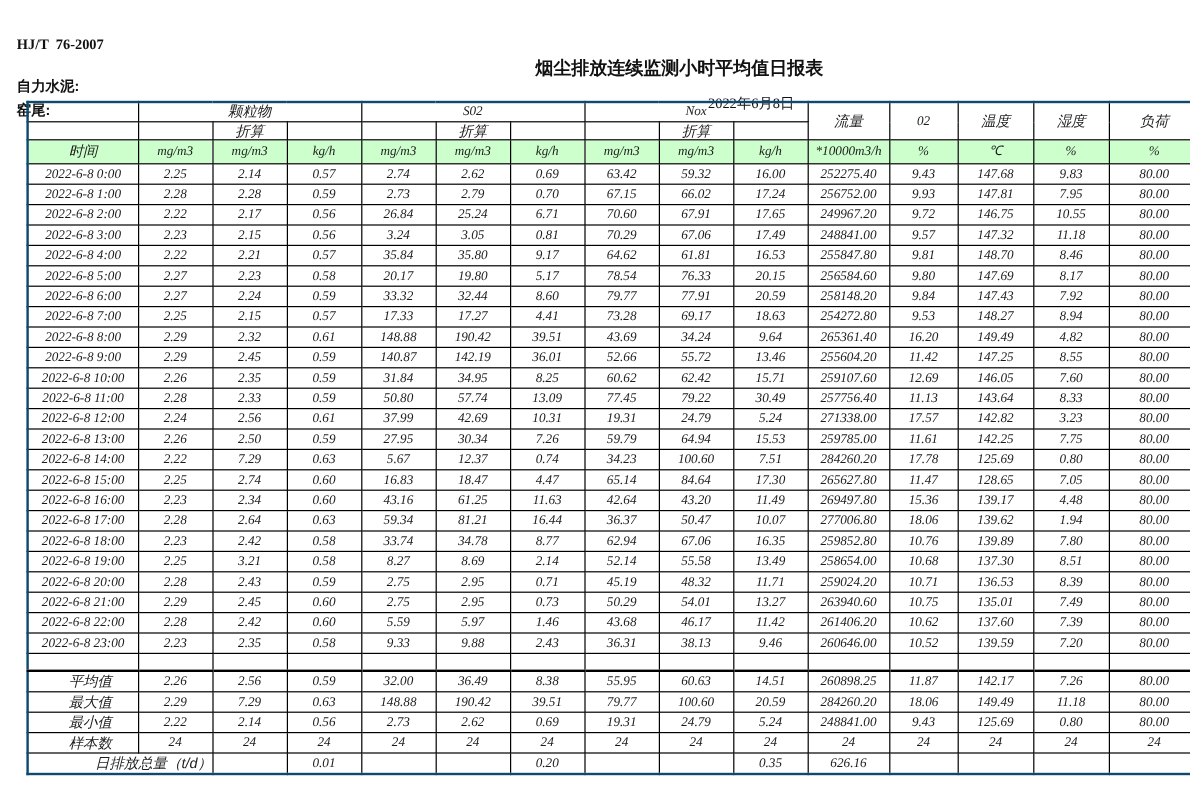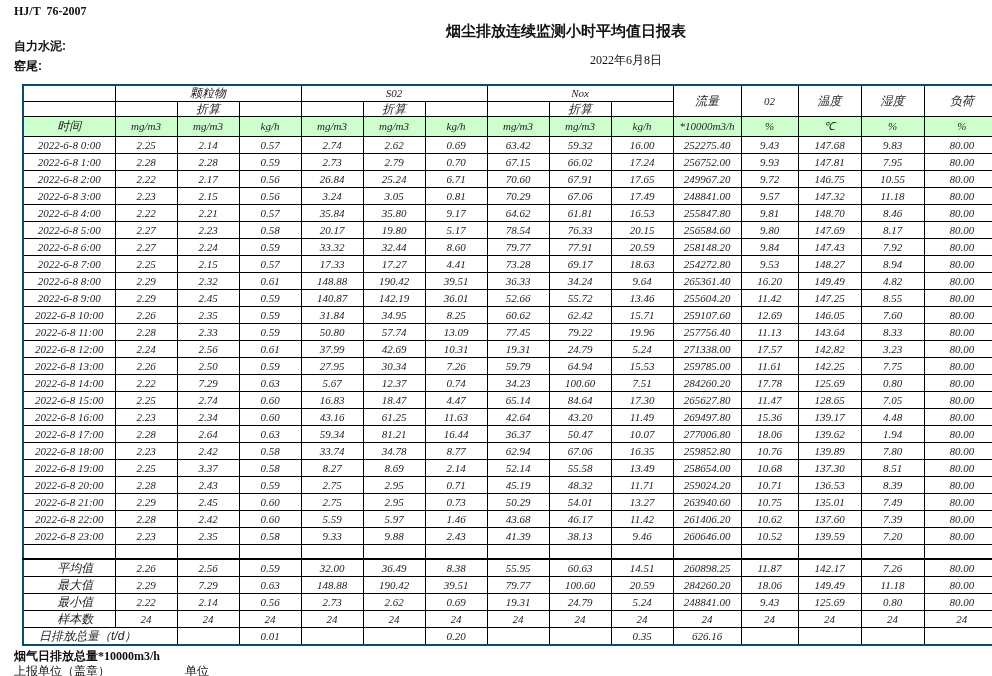--- a/index.html
+++ b/index.html
@@ -1,21 +1,21 @@
 <!DOCTYPE html>
 <html><head>
 <meta charset="utf-8">
 <style>
   html,body{margin:0;padding:0;}
   body{
     width:992px;height:676px;position:relative;overflow:hidden;
     background:#ffffff;color:#111;
     font-family:"Liberation Sans",sans-serif;
   }
-  .abs{position:absolute;white-space:pre;}
+  .abs{position:absolute;white-space:pre;margin-top:26px;}
   #std{left:14px;top:4px;font-size:12px;font-weight:bold;font-family:"Liberation Serif",serif;}
   #title{left:0;top:22px;width:992px;text-align:center;font-size:15px;font-weight:bold;transform:translateX(70px);}
   #company{left:14px;top:38px;font-size:12px;font-weight:bold;}
   #kiln{left:14px;top:58px;font-size:12px;font-weight:bold;}
   #date{left:590px;top:52px;font-size:12px;font-family:"Liberation Serif",serif;text-align:center;}
   #note{left:14px;top:648px;font-size:12px;font-family:"Liberation Serif",serif;font-weight:bold;}
   #report-unit{left:14px;top:663px;font-size:12px;}
   #unit-word{left:185px;top:663px;font-size:12px;}
 
   table.doc{
@@ -27,21 +27,21 @@
   .doc td{
     border:1px solid #000;padding:0;text-align:center;
     height:16px;line-height:16px;overflow:hidden;white-space:nowrap;
   }
   .doc tr.h1 td{height:15px;line-height:15px;}
   .doc tr.h2 td{height:14px;line-height:14px;}
   .doc tr.h3 td{height:19px;line-height:19px;background:#ccffcc;}
   .cjk{font-family:"Liberation Sans",sans-serif;font-size:12px;}
   .doc tr.spacer-row td{height:13px;}
   .doc tr.sum-first td{border-top:2px solid #000;}
-  .doc td.lbl-left{text-align:left;padding-left:15px;font-family:"Liberation Sans",sans-serif;font-size:12px;}
+  .doc td.lbl-left{text-align:right;padding-left:15px;font-family:"Liberation Sans",sans-serif;font-size:12px;}
   .doc td.sum-label{font-family:"Liberation Sans",sans-serif;font-size:12px;padding-left:12px;}
   col.c-time{width:92px;}
   col.c-d{width:62px;}
   col.c-flow{width:68px;}
   col.c-o2{width:57px;}
   col.c-temp{width:63px;}
   col.c-hum{width:63px;}
   col.c-load{width:76px;}
 </style>
 </head>
@@ -251,21 +251,21 @@
         <td>80.00</td>
       </tr>
       <tr>
         <td>2022-6-8 8:00</td>
         <td>2.29</td>
         <td>2.32</td>
         <td>0.61</td>
         <td>148.88</td>
         <td>190.42</td>
         <td>39.51</td>
-        <td>36.33</td>
+        <td>43.69</td>
         <td>34.24</td>
         <td>9.64</td>
         <td>265361.40</td>
         <td>16.20</td>
         <td>149.49</td>
         <td>4.82</td>
         <td>80.00</td>
       </tr>
       <tr>
         <td>2022-6-8 9:00</td>
@@ -304,21 +304,21 @@
       <tr>
         <td>2022-6-8 11:00</td>
         <td>2.28</td>
         <td>2.33</td>
         <td>0.59</td>
         <td>50.80</td>
         <td>57.74</td>
         <td>13.09</td>
         <td>77.45</td>
         <td>79.22</td>
-        <td>19.96</td>
+        <td>30.49</td>
         <td>257756.40</td>
         <td>11.13</td>
         <td>143.64</td>
         <td>8.33</td>
         <td>80.00</td>
       </tr>
       <tr>
         <td>2022-6-8 12:00</td>
         <td>2.24</td>
         <td>2.56</td>
@@ -433,21 +433,21 @@
         <td>16.35</td>
         <td>259852.80</td>
         <td>10.76</td>
         <td>139.89</td>
         <td>7.80</td>
         <td>80.00</td>
       </tr>
       <tr>
         <td>2022-6-8 19:00</td>
         <td>2.25</td>
-        <td>3.37</td>
+        <td>3.21</td>
         <td>0.58</td>
         <td>8.27</td>
         <td>8.69</td>
         <td>2.14</td>
         <td>52.14</td>
         <td>55.58</td>
         <td>13.49</td>
         <td>258654.00</td>
         <td>10.68</td>
         <td>137.30</td>
@@ -506,21 +506,21 @@
         <td>80.00</td>
       </tr>
       <tr>
         <td>2022-6-8 23:00</td>
         <td>2.23</td>
         <td>2.35</td>
         <td>0.58</td>
         <td>9.33</td>
         <td>9.88</td>
         <td>2.43</td>
-        <td>41.39</td>
+        <td>36.31</td>
         <td>38.13</td>
         <td>9.46</td>
         <td>260646.00</td>
         <td>10.52</td>
         <td>139.59</td>
         <td>7.20</td>
         <td>80.00</td>
       </tr>
       <tr class="spacer-row">
         <td></td>

